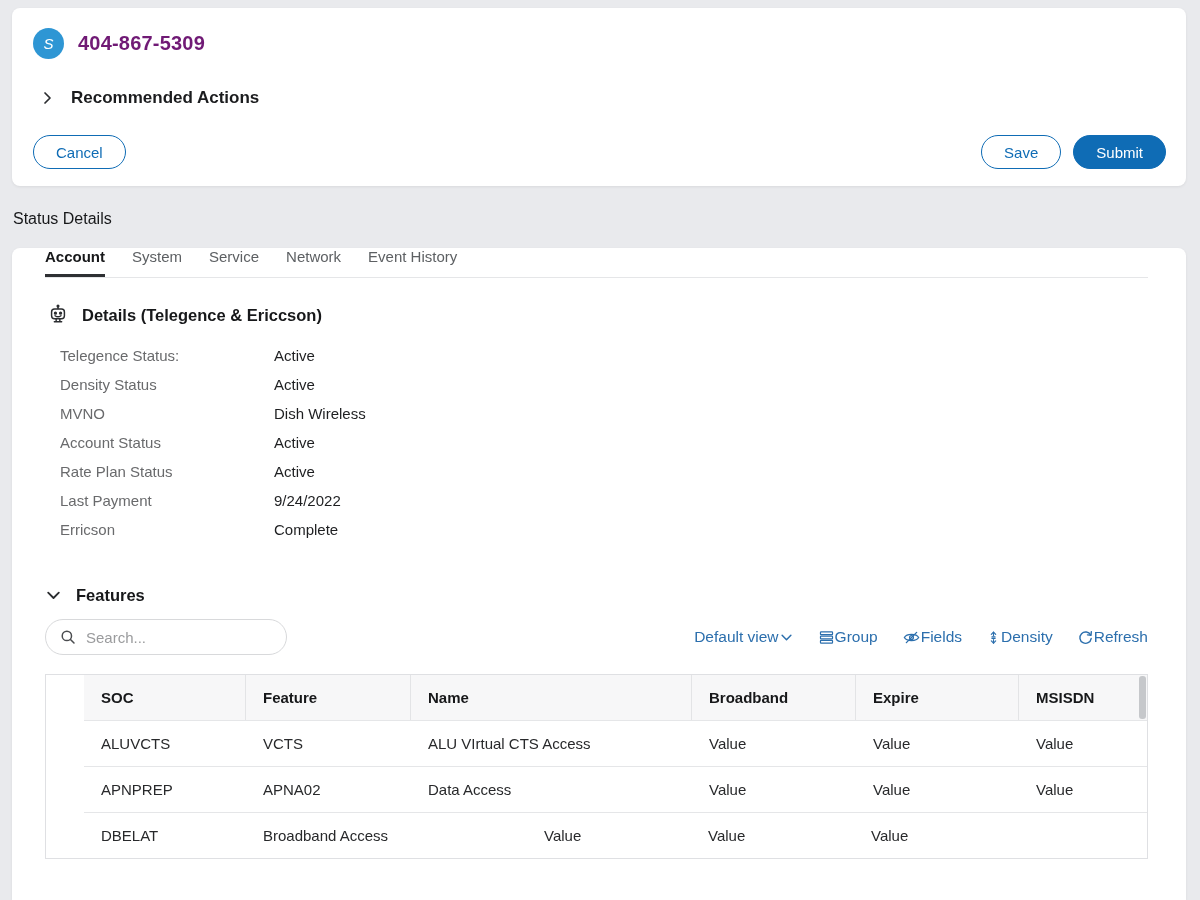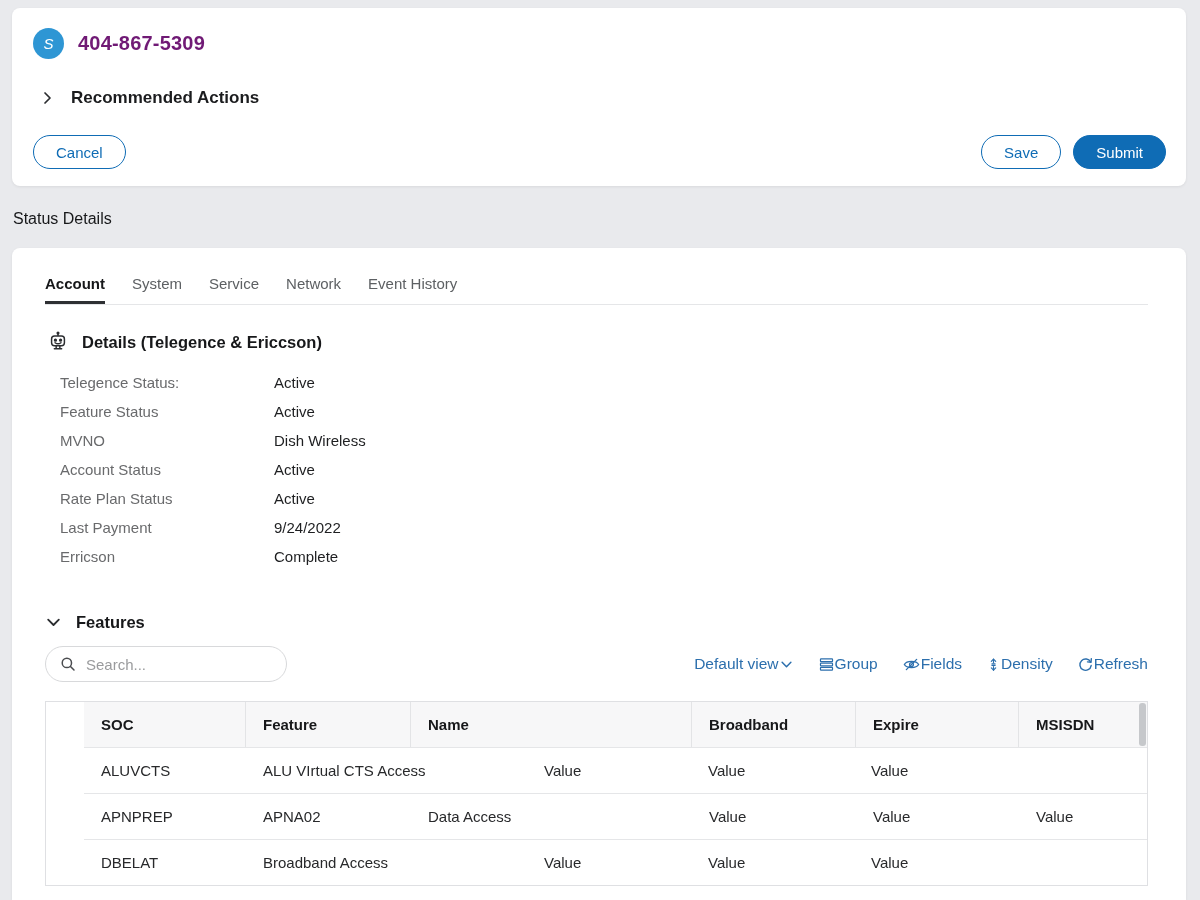--- a/index.html
+++ b/index.html
@@ -39,21 +39,21 @@
     display:inline-flex; align-items:center; justify-content:center;
     font-size:15px; cursor:pointer; font-family:inherit;
   }
   .btn-outline { background:#ffffff; border:1.5px solid #0f6cb5; color:#0f6cb5; }
   .btn-filled  { background:#0f6cb5; border:1.5px solid #0f6cb5; color:#ffffff; }
 
   
   #status-title { position:absolute; left:13px; top:210px; font-size:16px; color:#17181a; }
   #status-card { top:248px; height:652px; padding:0 38px 0 33px; border-radius:8px 8px 0 0; }
 
-  .tabs { display:flex; gap:27px; padding-top:27px; border-bottom:1px solid #e5e6e8; }
+  .tabs { display:flex; gap:27px; border-bottom:1px solid #e5e6e8; }
   .tab { font-size:15px; color:#5d6063; padding-bottom:12px; cursor:pointer; }
   .tab.active { color:#17181a; font-weight:bold; border-bottom:3px solid #2e3033; padding-bottom:9px; }
 
   .details-head { margin-top:26px; margin-left:2px; display:flex; align-items:center; gap:13px; }
   .section-title { font-size:16.5px; font-weight:bold; color:#17181a; }
 
   .kv-list { margin-top:15px; margin-left:15px; }
   .kv-row { display:flex; align-items:center; height:29px; }
   .kv-label { width:214px; font-size:15px; color:#696a6c; }
   .kv-value { font-size:15px; color:#1e1f21; }
@@ -151,21 +151,21 @@
     </span>
     <span class="section-title">Details (Telegence &amp; Ericcson)</span>
   </div>
 
   <div class="kv-list">
     <div class="kv-row">
       <span class="kv-label">Telegence Status:</span>
       <span class="kv-value">Active</span>
     </div>
     <div class="kv-row">
-      <span class="kv-label">Feature Status</span>
+      <span class="kv-label">Density Status</span>
       <span class="kv-value">Active</span>
     </div>
     <div class="kv-row">
       <span class="kv-label">MVNO</span>
       <span class="kv-value">Dish Wireless</span>
     </div>
     <div class="kv-row">
       <span class="kv-label">Account Status</span>
       <span class="kv-value">Active</span>
     </div>
@@ -262,20 +262,21 @@
       <div class="th c0">SOC</div>
       <div class="th c1">Feature</div>
       <div class="th c2">Name</div>
       <div class="th c3">Broadband</div>
       <div class="th c4">Expire</div>
       <div class="th c5">MSISDN</div>
     </div>
 
     <div class="tr">
       <div class="td c0">ALUVCTS</div>
+      <div class="td c1">VCTS</div>
       <div class="td c2">ALU VIrtual CTS Access</div>
       <div class="td c3">Value</div>
       <div class="td c4">Value</div>
       <div class="td c5">Value</div>
     </div>
 
     <div class="tr">
       <div class="td c0">APNPREP</div>
       <div class="td c1">APNA02</div>
       <div class="td c2">Data Access</div>

